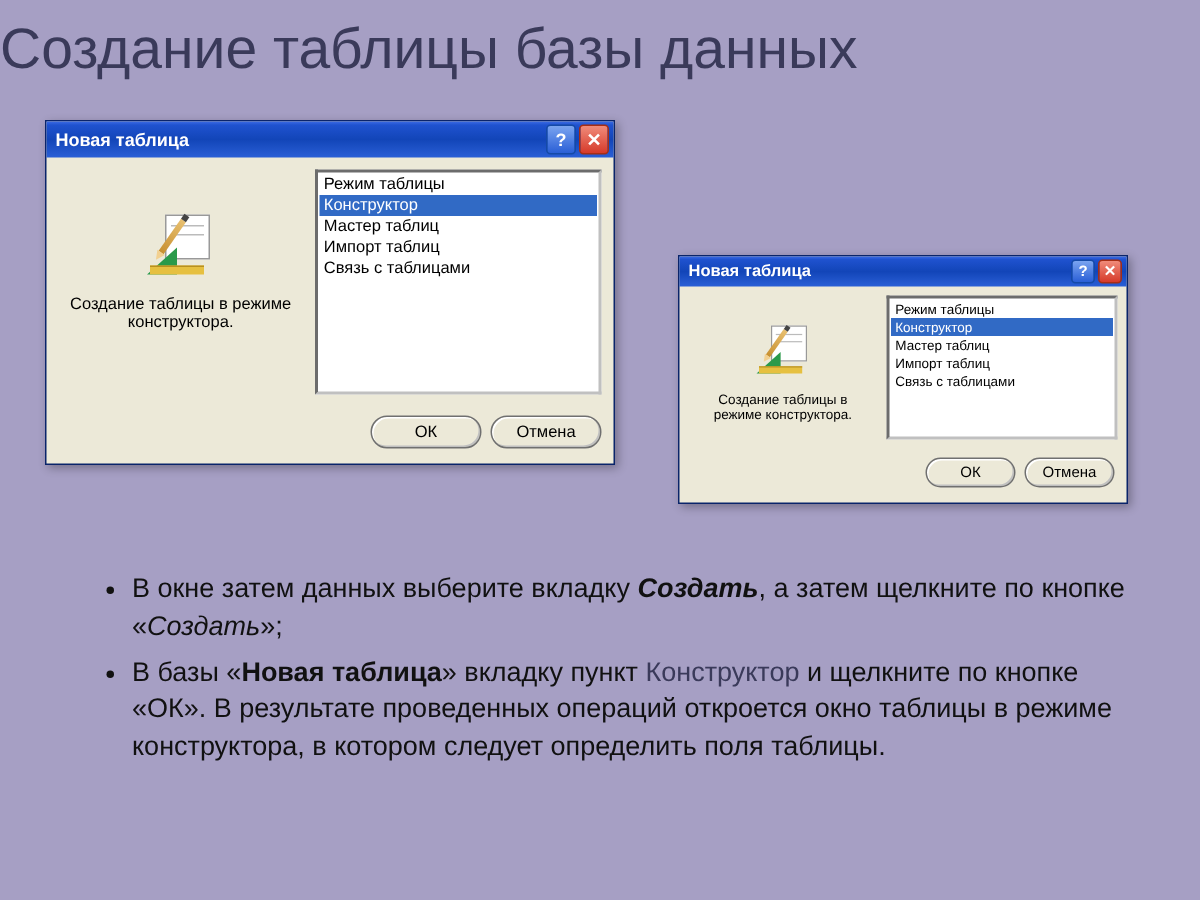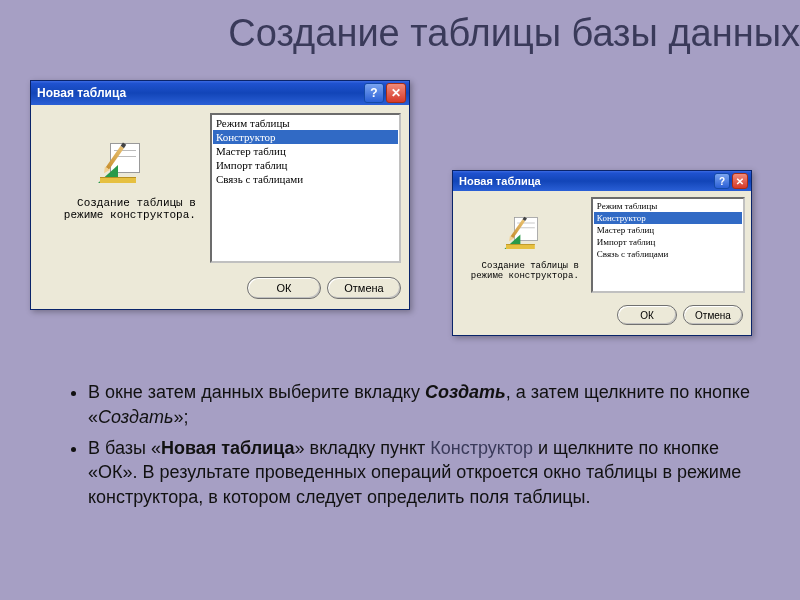--- a/index.html
+++ b/index.html
@@ -7,21 +7,21 @@
     margin: 0;
     padding: 0;
     width: 800px;
     height: 600px;
     background: #a69fc4;
     font-family: Arial, "Helvetica Neue", sans-serif;
     overflow: hidden;
     position: relative;
   }
   .slide-title {
-    text-align: right;
+    text-align: left;
     font-size: 38px;
     color: #3a3a5a;
     padding-top: 12px;
     font-weight: normal;
     margin: 0 0 10px 0;
   }
 
   
   .dialog {
     position: absolute;
@@ -52,22 +52,22 @@
   }
   .help-btn { background: linear-gradient(#7aa4f0,#2a5fd6); color:#fff; border:1px solid #154aa7; }
   .close-btn { background: linear-gradient(#f08b7a,#d63a2a); color:#fff; border:1px solid #a72e15; }
   .body {
     padding: 8px 8px 8px 8px;
     display: flex;
     gap: 8px;
   }
   .left-pane {
     flex: 0 0 45%;
-    text-align: right;
-    font-family: Liberation Mono, monospace;
+    text-align: center;
+    font-family: Liberation Sans, sans-serif;
     font-size: 11px;
     color: #000;
     padding: 20px 6px 0 6px;
   }
   .icon-box {
     margin: 0 auto 14px auto;
     width: 44px; height: 40px;
     position: relative;
   }
   .icon-sheet {
@@ -103,21 +103,21 @@
   }
   .listbox {
     flex: 1;
     background:#fff;
     border:2px inset #c0c0c0;
     font-family: Tahoma, sans-serif;
     font-size: 11px;
     padding:1px;
     min-height:110px;
   }
-  .listbox .item { padding:1px 3px; cursor:pointer; white-space:nowrap;font-family:Liberation Serif, serif; }
+  .listbox .item { padding:1px 3px; cursor:pointer; white-space:nowrap; }
   .listbox .item.selected { background:#316ac5; color:#fff; }
   .button-row {
     display:flex; justify-content:flex-end; gap:6px;
     padding:6px 8px 10px 8px;
   }
   .win-btn {
     min-width:74px; height:22px;
     background:#ece9d8;
     border:1px solid #707070;
     border-radius:11px;

